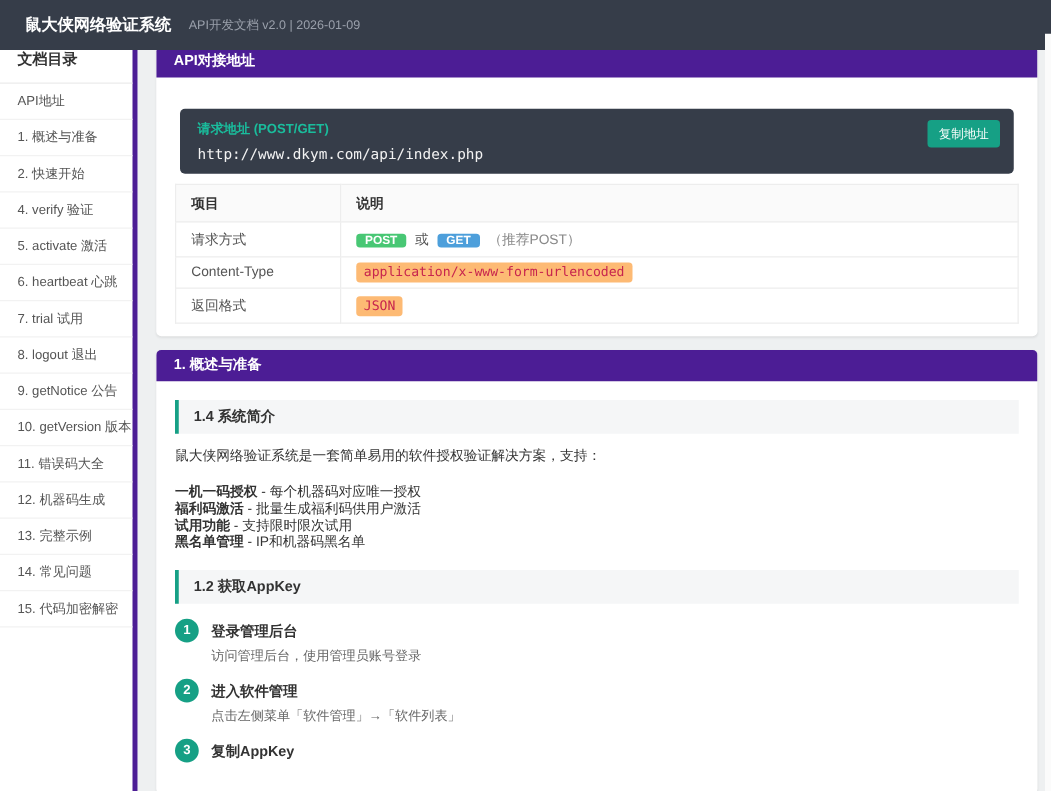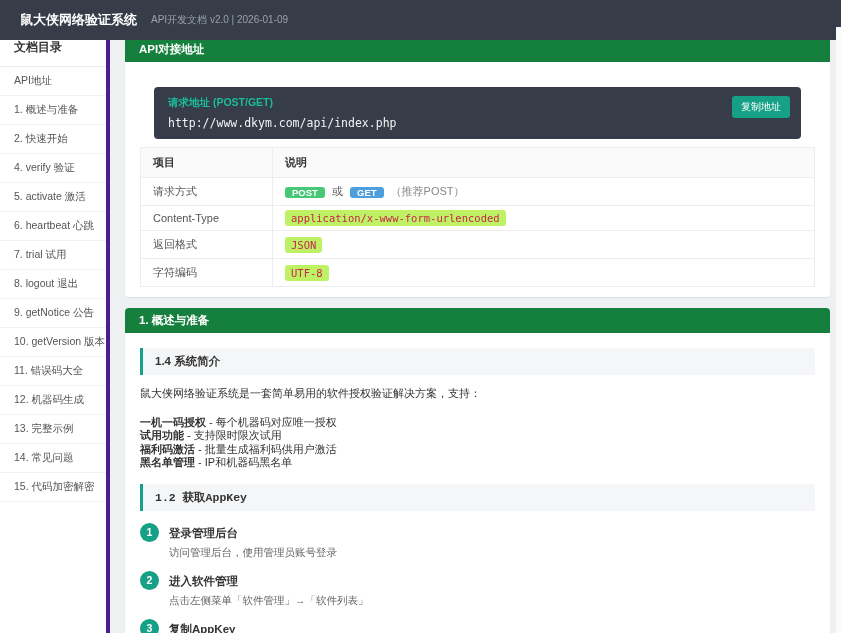--- a/index.html
+++ b/index.html
@@ -15,44 +15,44 @@
   .topbar .subtitle { color:#9aa0ab; font-size:10px; white-space:nowrap; }
   
   .sidebar { position:absolute; top:27px; left:0; width:110px; bottom:0; background:#fff;
     border-right:4px solid #4c1d95; z-index:5; }
   .sidebar-title { font-weight:bold; font-size:12px; color:#333; padding:12px 14px 10px; border-bottom:1px solid #ececec; }
   .side-item { font-size:10.5px; color:#555; padding:7px 14px; border-bottom:1px solid #f2f2f2;
     cursor:pointer; white-space:nowrap; overflow:hidden; }
   
   .content { position:absolute; left:125px; top:37px; width:705px; }
   .card { background:#fff; border-radius:4px; margin-bottom:11px; box-shadow:0 1px 2px rgba(0,0,0,0.07); overflow:hidden; }
-  .card-header { background:#15803d; color:#fff; font-weight:bold; font-size:11.5px; padding:5px 14px; line-height:15px; }
+  .card-header { background:#4c1d95; color:#fff; font-weight:bold; font-size:11.5px; padding:5px 14px; line-height:15px; }
   .card-body { padding:15px 15px 10px; }
   
-  .req-box { background:#363d49; border-radius:4px; padding:9px 14px; position:relative; margin:10px 14px 8px; }
+  .req-box { background:#363d49; border-radius:4px; padding:9px 14px; position:relative; margin:10px 4px 8px; }
   .req-label { color:#1abc9c; font-size:10.5px; font-weight:bold; margin-bottom:6px; }
   .req-url { color:#f2f2f2; font-family:"DejaVu Sans Mono","Liberation Mono",monospace; font-size:11.5px; }
   .copy-btn { position:absolute; right:11px; top:9px; background:#16a085; color:#fff; font-size:10px;
     padding:4px 9px; border-radius:3px; border:none; cursor:pointer; font-family:inherit; }
   
   table { width:100%; border-collapse:collapse; font-size:11px; color:#555; }
   th { background:#fafafa; text-align:left; font-weight:bold; padding:7px 12px; border:1px solid #ededed; color:#333; }
   td { padding:6px 12px; border:1px solid #ededed; height:23px; }
   th.col-item, td.col-item { width:132px; }
   .badge { display:inline-block; color:#fff; font-weight:bold; font-size:9.5px; padding:0 7px; border-radius:3px; vertical-align:middle; }
   .badge.post { background:#48c774; }
   .badge.get  { background:#4d9fdb; }
   .or { margin:0 4px; color:#555; }
   .muted { color:#888; margin-left:4px; }
   .code { font-family:"DejaVu Sans Mono","Liberation Mono",monospace; font-size:10.5px; color:#c7254e;
-    background:#bef264; padding:2px 6px; border-radius:3px; }
+    background:#fdba74; padding:2px 6px; border-radius:3px; }
   
   .sub-header { background:#f5f6f7; border-left:3px solid #16a085; font-weight:bold; font-size:11.5px;
     color:#333; padding:6px 12px; margin-bottom:12px; }
-  .sub-header.mt { margin-top:14px;font-family:Liberation Mono, monospace; }
+  .sub-header.mt { margin-top:14px; }
   .intro { font-size:11px; line-height:13.5px; margin-bottom:15px; }
   .feature { font-size:11px; line-height:13.5px; }
   .feature b { color:#333; }
   .steps { margin-top:2px; }
   .step { display:flex; gap:10px; margin-bottom:11px; }
   .step-num { width:19px; height:19px; border-radius:50%; background:#16a085; color:#fff; font-size:10.5px;
     font-weight:bold; display:flex; align-items:center; justify-content:center; flex-shrink:0; }
   .step-title { font-weight:bold; font-size:11.5px; color:#333; padding-top:3px; margin-bottom:5px; }
   .step-desc { font-size:10.5px; color:#666; }
   
@@ -121,49 +121,43 @@
             <td>
               <span class="code">application/x-www-form-urlencoded</span>
             </td>
           </tr>
           <tr>
             <td class="col-item">返回格式</td>
             <td>
               <span class="code">JSON</span>
             </td>
           </tr>
-          <tr>
-            <td class="col-item">字符编码</td>
-            <td>
-              <span class="code">UTF-8</span>
-            </td>
-          </tr>
         </tbody>
       </table>
     </div>
   </section>
 
   <section class="card">
     <div class="card-header">1. 概述与准备</div>
     <div class="card-body">
 
       <div class="sub-header">1.4 系统简介</div>
       <p class="intro">鼠大侠网络验证系统是一套简单易用的软件授权验证解决方案，支持：</p>
 
       <div class="feature">
         <b>一机一码授权</b>
         <span>- 每个机器码对应唯一授权</span>
       </div>
       <div class="feature">
+        <b>福利码激活</b>
+        <span>- 批量生成福利码供用户激活</span>
+      </div>
+      <div class="feature">
         <b>试用功能</b>
         <span>- 支持限时限次试用</span>
-      </div>
-      <div class="feature">
-        <b>福利码激活</b>
-        <span>- 批量生成福利码供用户激活</span>
       </div>
       <div class="feature">
         <b>黑名单管理</b>
         <span>- IP和机器码黑名单</span>
       </div>
 
       <div class="sub-header mt">1.2 获取AppKey</div>
 
       <div class="steps">
         <div class="step">

